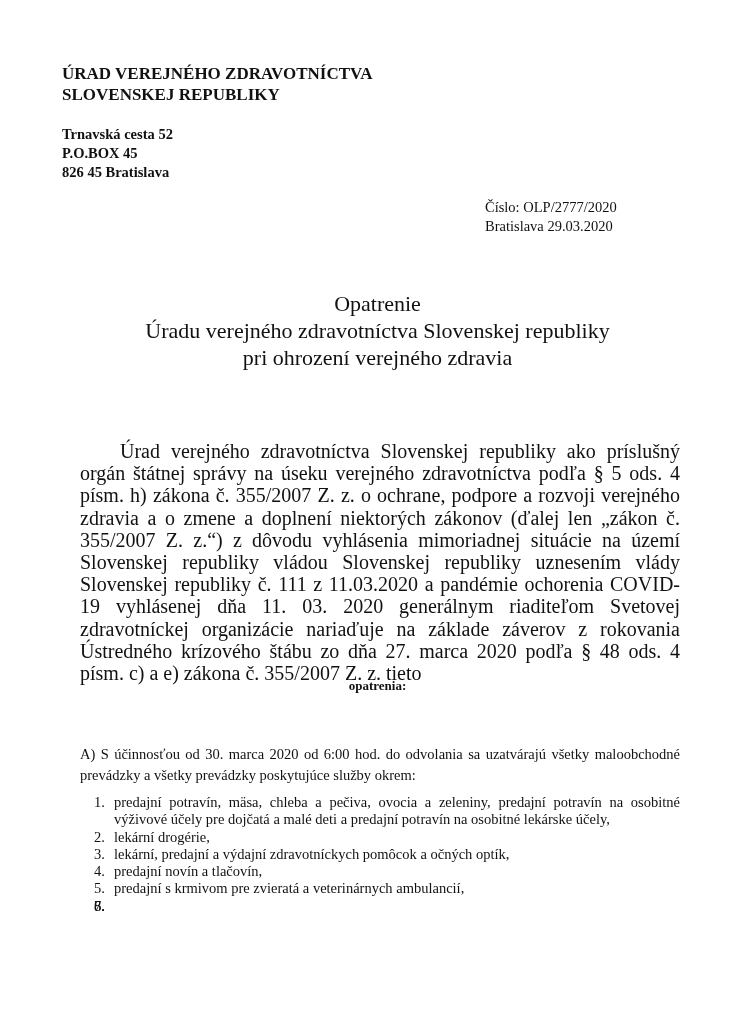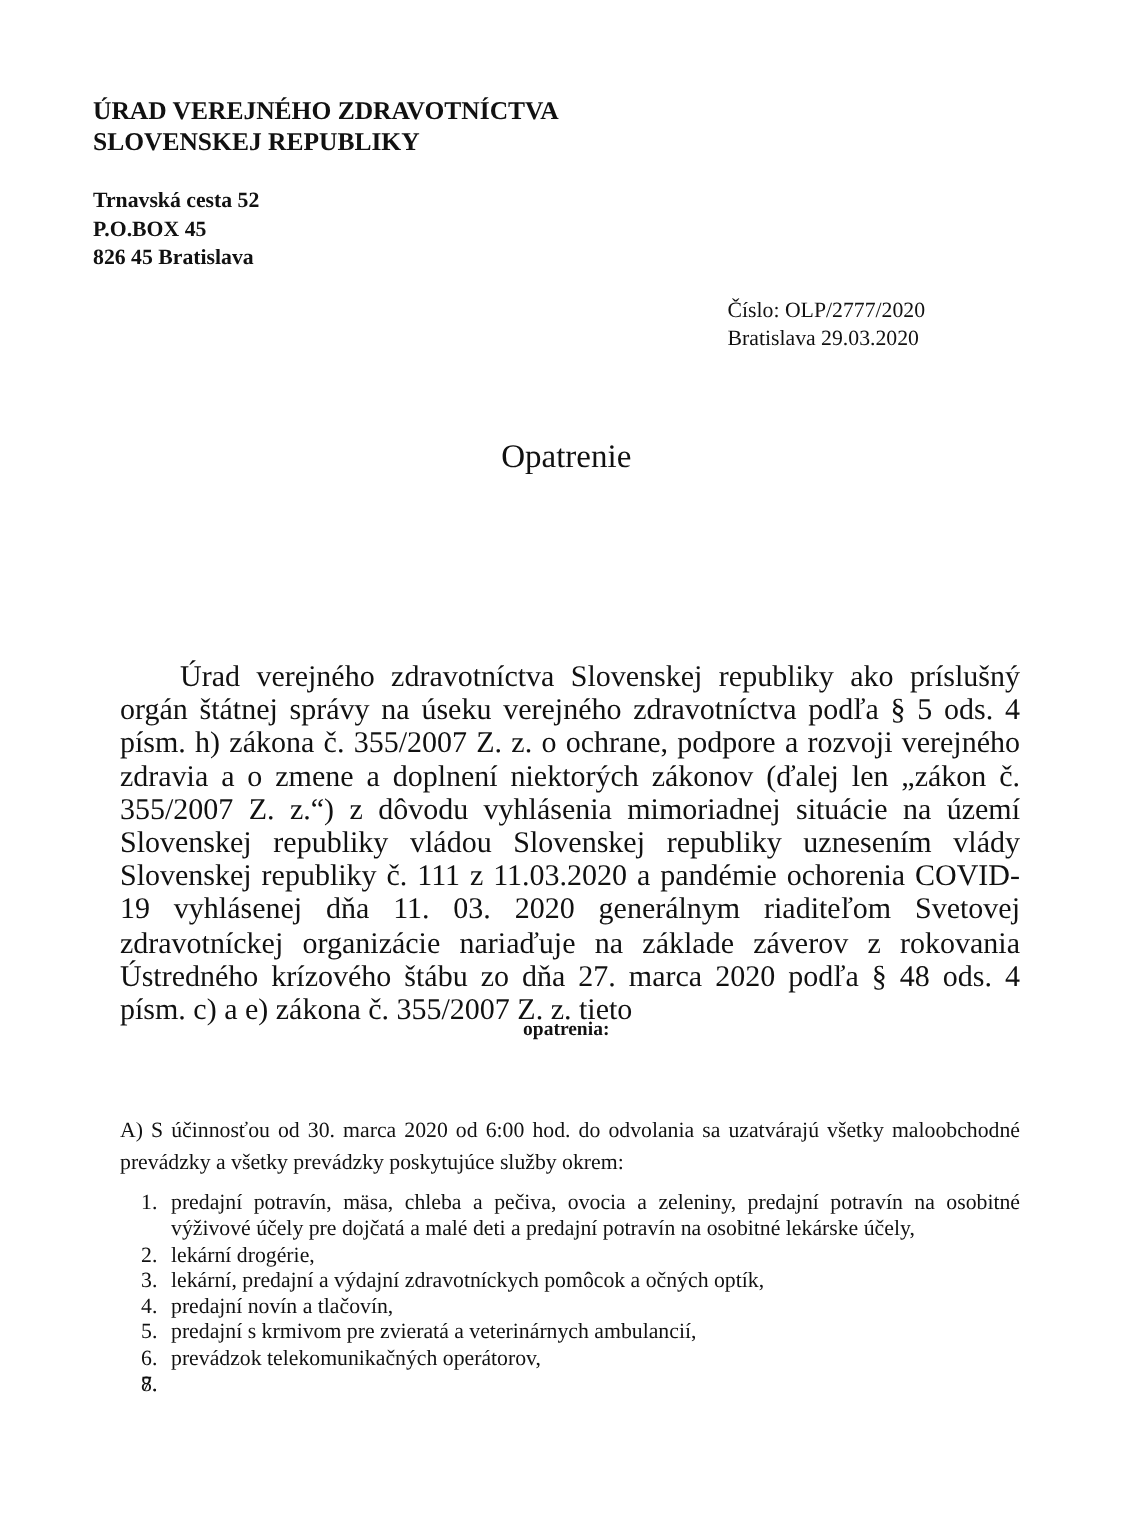--- a/index.html
+++ b/index.html
@@ -37,34 +37,36 @@
     <div>826 45 Bratislava</div>
   </div>
 
   <div class="meta">
     <div>Číslo: OLP/2777/2020</div>
     <div>Bratislava 29.03.2020</div>
   </div>
 
   <div class="title">
     <div>Opatrenie</div>
+    <div>Úradu verejného zdravotníctva Slovenskej republiky</div>
+    <div>pri ohrození verejného zdravia</div>
   </div>
 
   <div class="body-text">
     <span class="indent"></span><span>Úrad verejného zdravotníctva Slovenskej republiky ako príslušný orgán štátnej správy na úseku verejného zdravotníctva podľa § 5 ods. 4 písm. h) zákona č. 355/2007 Z. z. o ochrane, podpore a rozvoji verejného zdravia a o zmene a doplnení niektorých zákonov (ďalej len „zákon č. 355/2007 Z. z.“) z dôvodu vyhlásenia mimoriadnej situácie na území Slovenskej republiky vládou Slovenskej republiky uznesením vlády Slovenskej republiky č. 111 z 11.03.2020 a pandémie ochorenia COVID-19 vyhlásenej dňa 11. 03. 2020 generálnym riaditeľom Svetovej zdravotníckej organizácie nariaďuje na základe záverov z rokovania Ústredného krízového štábu zo dňa 27. marca 2020 podľa § 48 ods. 4 písm. c) a e) zákona č. 355/2007 Z. z.  tieto</span>
   </div>
 
   <div class="measures">opatrenia:</div>
 
   <div class="sectionA">A) S účinnosťou od 30. marca 2020 od 6:00 hod. do odvolania sa uzatvárajú všetky maloobchodné prevádzky a všetky prevádzky poskytujúce služby okrem:</div>
 
   <ol class="list">
     <li><span class="num">1.</span><span>predajní potravín, mäsa, chleba a pečiva, ovocia a zeleniny, predajní potravín na osobitné výživové účely pre dojčatá a malé deti a predajní potravín na osobitné lekárske účely,</span></li>
     <li><span class="num">2.</span><span>lekární drogérie,</span></li>
     <li><span class="num">3.</span><span>lekární, predajní a výdajní zdravotníckych pomôcok a očných optík,</span></li>
     <li><span class="num">4.</span><span>predajní novín a tlačovín,</span></li>
     <li><span class="num">5.</span><span>predajní s krmivom pre zvieratá a veterinárnych ambulancií,</span></li>
-    <li><span class="num">6.</span><span>prevádzok telekomunikačných operátorov,</span></li>
+    <li><span class="num">6.</span></li>
     <li><span class="num">7.</span></li>
     <li><span class="num">8.</span></li>
   </ol>
 
 </div>
 
 </body></html>

